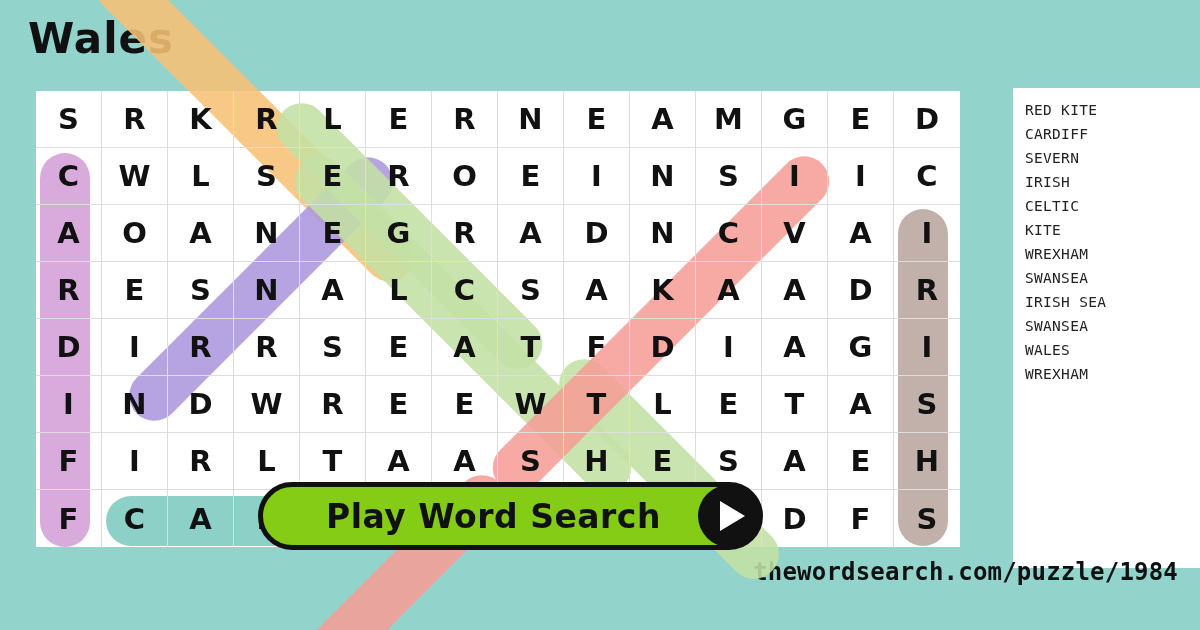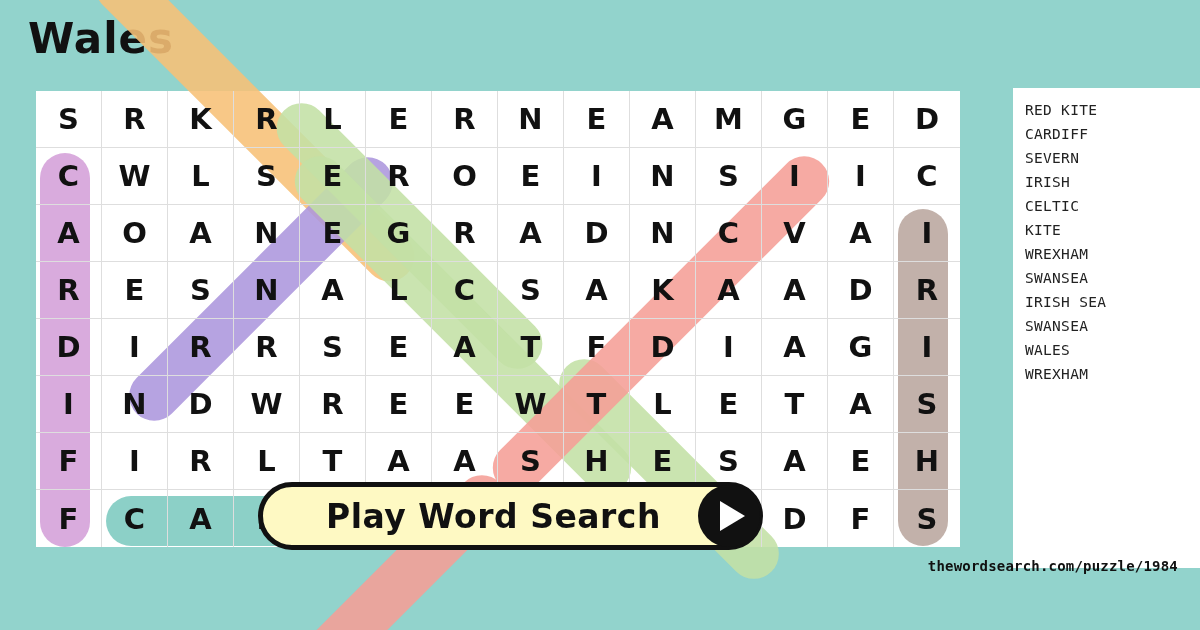--- a/index.html
+++ b/index.html
@@ -67,21 +67,21 @@
     font-size:14.5px;color:#222;
     line-height:24px;
     letter-spacing:.3px;
     white-space:nowrap;
   }
 
   
   .play-btn{
     position:absolute;left:258px;top:482px;
     width:505px;height:68px;
-    background:#fef9c3;
+    background:#84cc16;
     border:5px solid #111;
     border-radius:36px;
     box-sizing:border-box;
     display:flex;align-items:center;
     z-index:20;
     cursor:pointer;
   }
   .play-label{
     flex:1;text-align:center;
     font-family:"DejaVu Sans",sans-serif;
@@ -101,21 +101,21 @@
     border-top:15px solid transparent;
     border-bottom:15px solid transparent;
     border-left:25px solid #ffffff;
     margin-left:6px;
   }
 
   
   .url{
     position:absolute;right:22px;top:558px;
     font-family:"DejaVu Sans Mono",monospace;
-    font-size:14px;font-weight:bold;color:#111;
+    font-size:24px;font-weight:bold;color:#111;
     letter-spacing:.2px;
   }
 </style>
 </head>
 <body>
 
 <div id="page">
 
   <div class="title">Wales</div>
 

